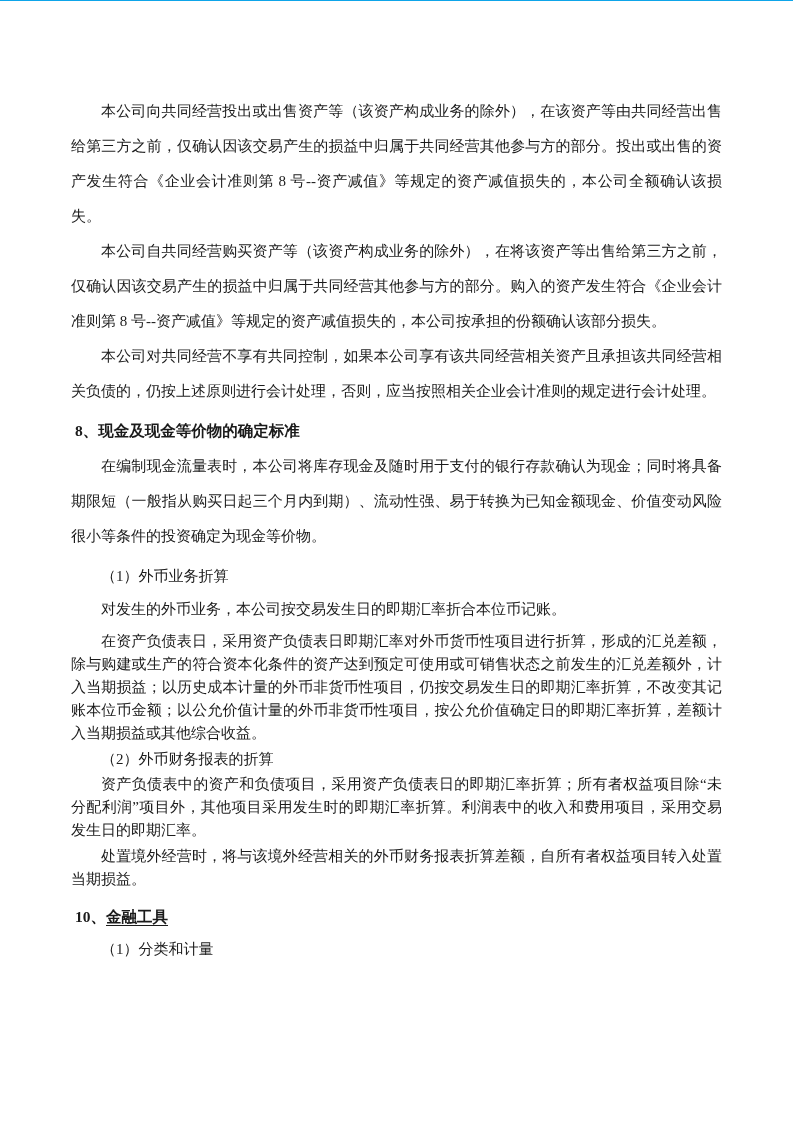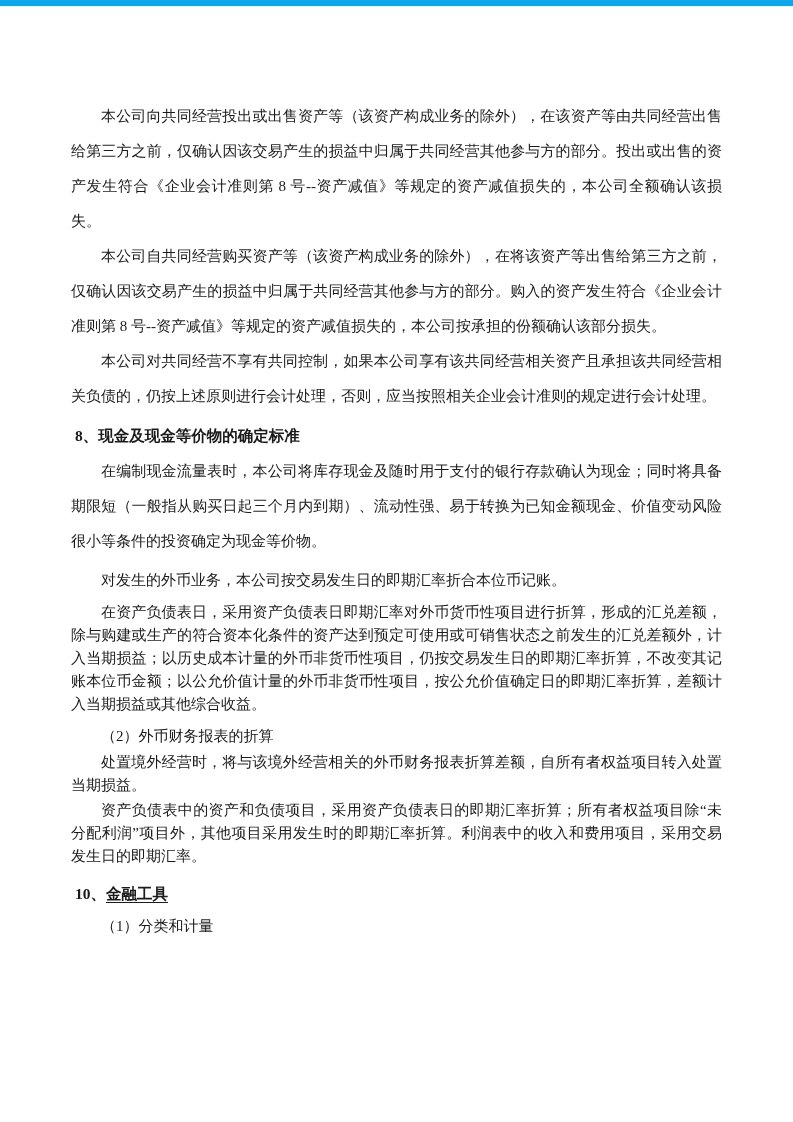--- a/index.html
+++ b/index.html
@@ -7,21 +7,21 @@
     padding: 0;
     background: #ffffff;
   }
   .page {
     position: relative;
     width: 793px;
     height: 1122px;
     box-sizing: border-box;
     padding: 93px 71px 0 71px;
     background: #ffffff;
-    border-top: 6px solid #0ea5e9;
+    border-top: 1px solid #0ea5e9;
     overflow: hidden;
     font-family: "Liberation Serif", "DejaVu Serif", serif;
     color: #1b1b1b;
   }
   
   .para-loose {
     margin: 0;
     font-size: 15px;
     line-height: 35px;
     text-align: justify;
@@ -57,21 +57,21 @@
   }
   .underlined {
     text-decoration: underline;
     text-underline-offset: 3px;
   }
   
   .mt10 { margin-top: 10px; }
   .mt6  { margin-top: 6px; }
   .mt0  { margin-top: 0; font-family: Liberation Serif, serif; }
   .mt9  { margin-top: 9px; }
-  .mt11 { margin-top: 8px; }
+  .mt11 { margin-top: 2px; }
   .mt2  { margin-top: 2px; }
   .mt3  { margin-top: 3px; }
   .mt14 { margin-top: 14px; }
   .mt17 { margin-top: 17px; }
   .mt5  { margin-top: 5px; }
   .mt8  { margin-top: 8px; }
 </style>
 </head>
 <body>
 
@@ -81,30 +81,31 @@
 
   <p class="para-loose mt0">本公司自共同经营购买资产等（该资产构成业务的除外），在将该资产等出售给第三方之前，仅确认因该交易产生的损益中归属于共同经营其他参与方的部分。购入的资产发生符合《企业会计准则第 8 号--资产减值》等规定的资产减值损失的，本公司按承担的份额确认该部分损失。</p>
 
   <p class="para-loose mt0">本公司对共同经营不享有共同控制，如果本公司享有该共同经营相关资产且承担该共同经营相关负债的，仍按上述原则进行会计处理，否则，应当按照相关企业会计准则的规定进行会计处理。</p>
 
   <h2 class="sec-heading mt10">8、现金及现金等价物的确定标准</h2>
 
   <p class="para-loose mt6">在编制现金流量表时，本公司将库存现金及随时用于支付的银行存款确认为现金；同时将具备期限短（一般指从购买日起三个月内到期）、流动性强、易于转换为已知金额现金、价值变动风险很小等条件的投资确定为现金等价物。</p>
 
 
+  <p class="sub-item mt10">（1）外币业务折算</p>
 
   <p class="sub-item mt9">对发生的外币业务，本公司按交易发生日的即期汇率折合本位币记账。</p>
 
   <p class="para-dense mt9">在资产负债表日，采用资产负债表日即期汇率对外币货币性项目进行折算，形成的汇兑差额，除与购建或生产的符合资本化条件的资产达到预定可使用或可销售状态之前发生的汇兑差额外，计入当期损益；以历史成本计量的外币非货币性项目，仍按交易发生日的即期汇率折算，不改变其记账本位币金额；以公允价值计量的外币非货币性项目，按公允价值确定日的即期汇率折算，差额计入当期损益或其他综合收益。</p>
 
   <p class="sub-item mt11">（2）外币财务报表的折算</p>
 
+  <p class="para-dense mt2">资产负债表中的资产和负债项目，采用资产负债表日的即期汇率折算；所有者权益项目除“未分配利润”项目外，其他项目采用发生时的即期汇率折算。利润表中的收入和费用项目，采用交易发生日的即期汇率。</p>
+
   <p class="para-dense mt3">处置境外经营时，将与该境外经营相关的外币财务报表折算差额，自所有者权益项目转入处置当期损益。</p>
-
-  <p class="para-dense mt2">资产负债表中的资产和负债项目，采用资产负债表日的即期汇率折算；所有者权益项目除“未分配利润”项目外，其他项目采用发生时的即期汇率折算。利润表中的收入和费用项目，采用交易发生日的即期汇率。</p>
 
   <h2 class="sec-heading mt14"><span>10、</span><span class="underlined">金融工具</span></h2>
 
 
 
   <p class="sub-item mt8">（1）分类和计量</p>
 
 </div>
 
 </body></html>

